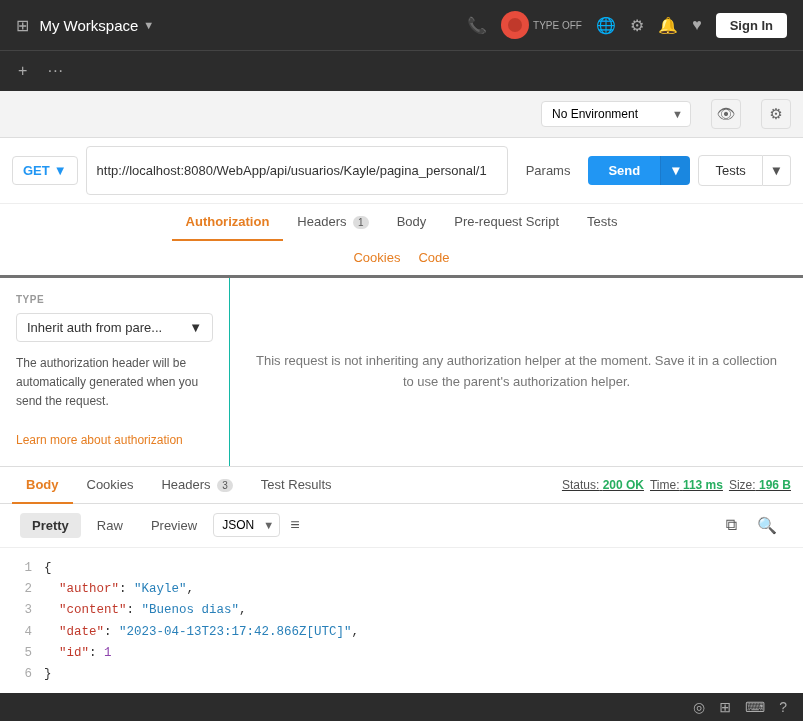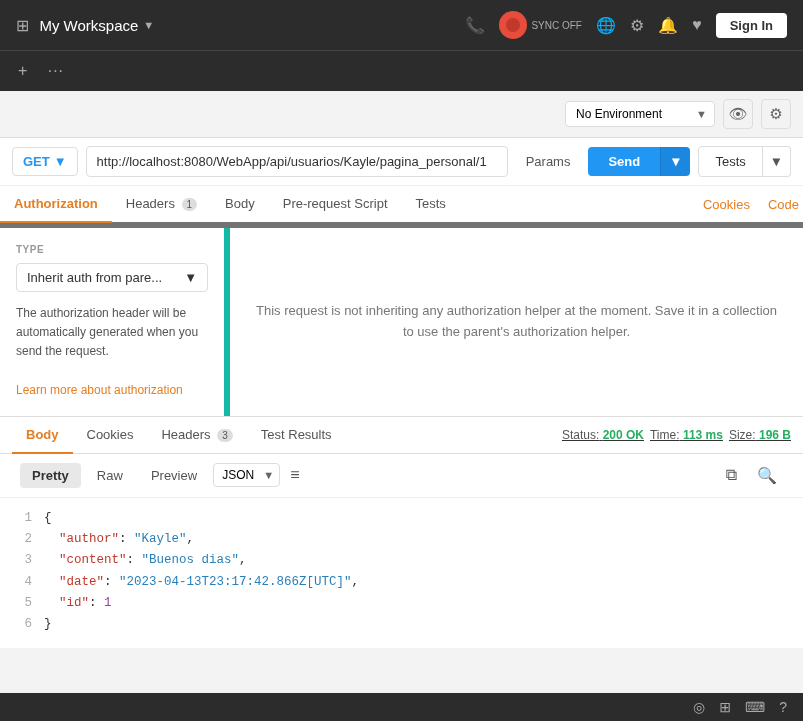--- a/index.html
+++ b/index.html
@@ -80,21 +80,21 @@
       padding: 3px 6px;
     }
 
     
     .env-area {
       background: #f3f3f3;
       padding: 8px 12px;
       display: flex;
       align-items: center;
       justify-content: flex-end;
-      gap: 8px;
+      gap: 20px;
       border-bottom: 1px solid #ddd;
     }
     .env-select {
       border: 1px solid #ddd;
       background: #fff;
       padding: 5px 30px 5px 10px;
       border-radius: 4px;
       font-size: 12px;
       appearance: none;
       min-width: 150px;
@@ -138,21 +138,21 @@
       font-size: 13px;
       font-weight: 700;
       color: #2196F3;
       cursor: pointer;
       display: flex; align-items: center; gap: 4px;
     }
     .url-input {
       flex: 1;
       border: 1px solid #ddd;
       border-radius: 4px;
-      padding: 7px 10px;
+      padding: 16px 10px;
       font-size: 13px;
       color: #333;
       outline: none;
     }
     .params-btn {
       background: none;
       border: none;
       color: #555;
       font-size: 13px;
       cursor: pointer;
@@ -196,23 +196,24 @@
       cursor: pointer;
       border-radius: 0 4px 4px 0;
       color: #555;
     }
 
     
     .request-tabs {
       background: #fff;
       display: flex;
       align-items: center;
-      border-bottom: 6px solid #737373;
+      border-bottom: 3px solid #737373;
       padding: 0 0;
       justify-content: space-between;
+      flex-direction: column;
     }
     .request-tabs-left { display: flex; }
     .tab-item {
       padding: 10px 14px;
       font-size: 13px;
       color: #555;
       cursor: pointer;
       border-bottom: 2px solid transparent;
       margin-bottom: -1px;
     }
@@ -240,21 +241,21 @@
 
     
     .auth-panel {
       background: #fff;
       display: flex;
       border-bottom: 1px solid #ddd;
     }
     .auth-left {
       width: 230px;
       padding: 16px;
-      border-right: 6px solid #14b8a6;
+      border-right: 1px solid #14b8a6;
     }
     .auth-right {
       flex: 1;
       padding: 20px;
       display: flex;
       align-items: center;
       justify-content: center;
       color: #777;
       font-size: 13px;
       text-align: center;
@@ -415,21 +416,21 @@
       <span>My Workspace</span>
       <span class="chevron">▼</span>
     </button>
   </div>
   <div class="top-nav-icons">
     <span class="nav-icon">📞</span>
     <div class="sync-container">
       <div class="record-btn">
         <div class="record-inner"></div>
       </div>
-      <span class="sync-text">SYNC OFF</span>
+      <span class="sync-text">TYPE OFF</span>
     </div>
     <span class="nav-icon">🌐</span>
     <span class="nav-icon">⚙</span>
     <span class="nav-icon">🔔</span>
     <span class="nav-icon">♥</span>
     <button class="sign-in-btn">Sign In</button>
   </div>
 </div>
 
 <div class="url-bar-area">

